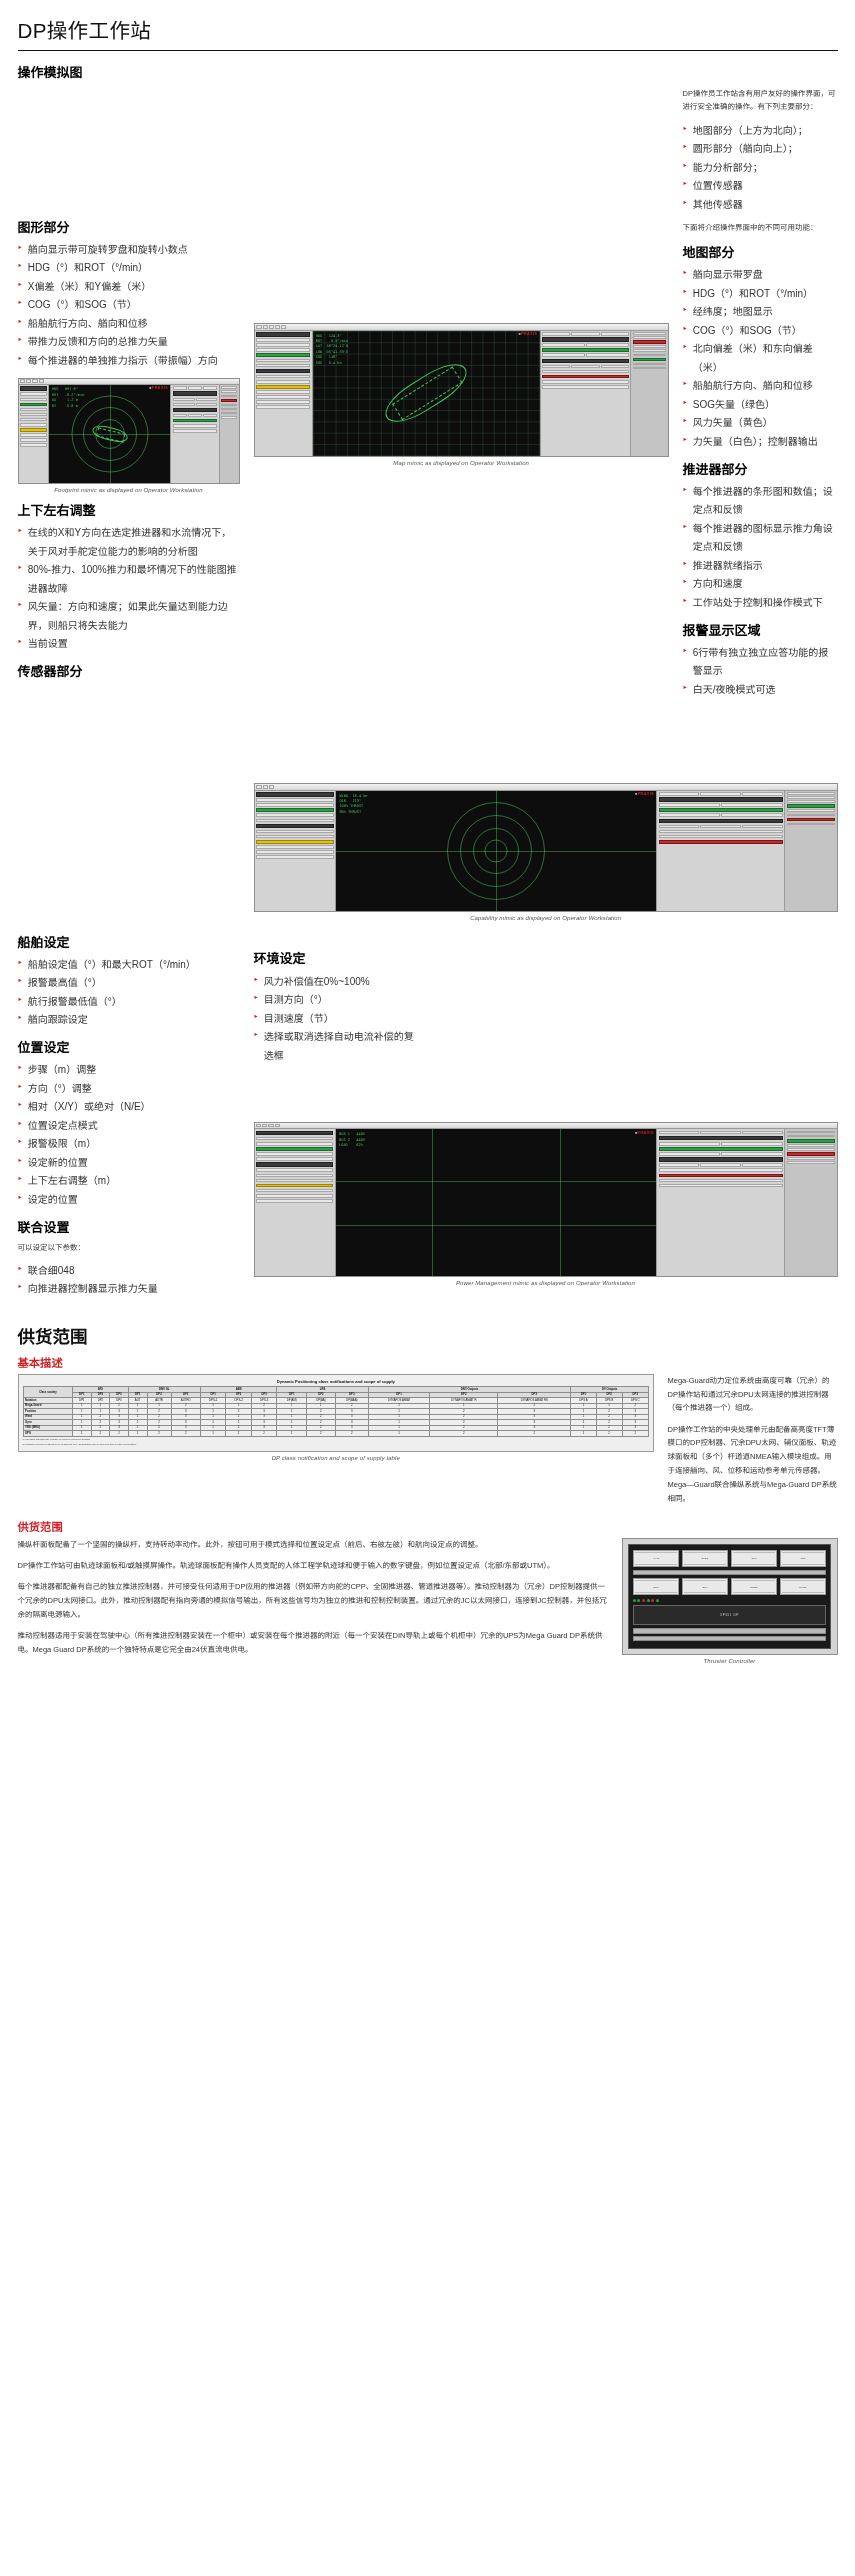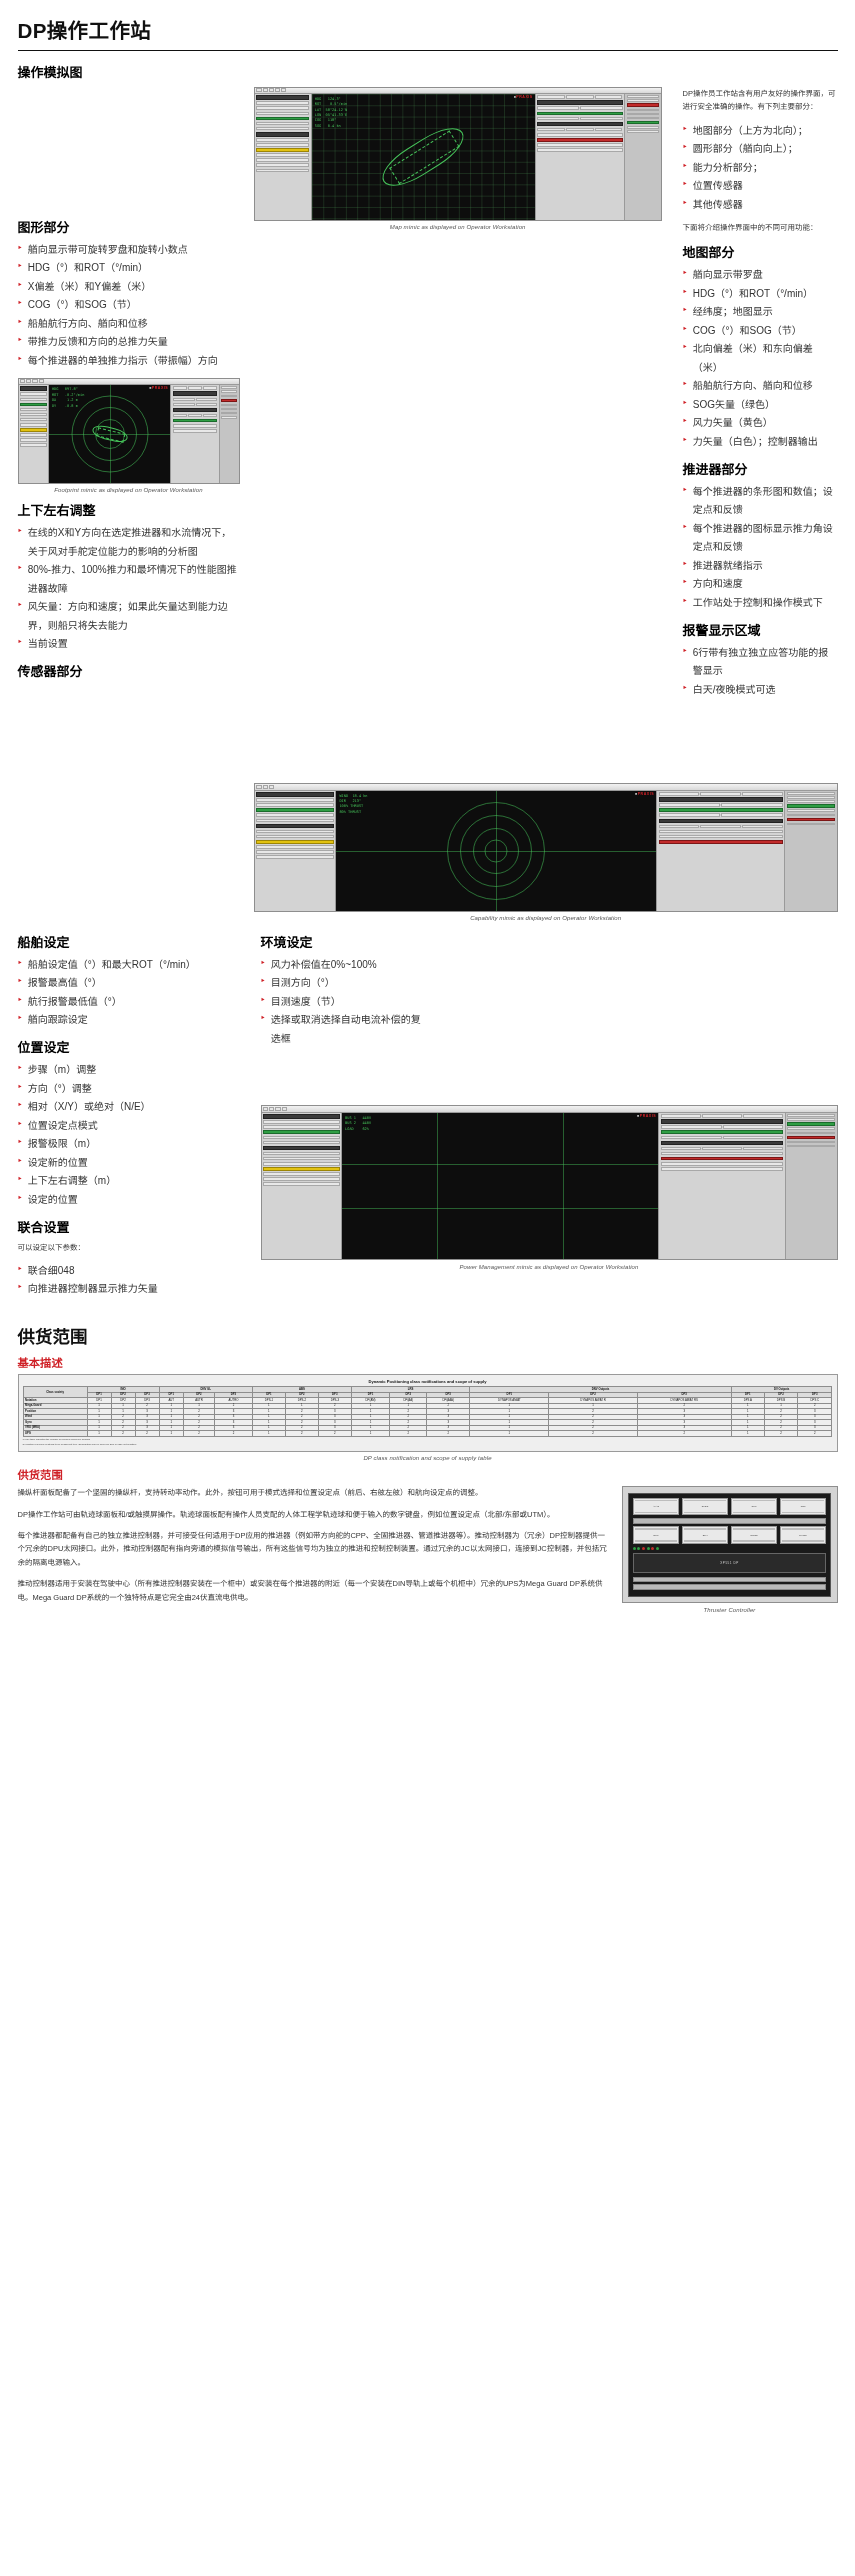--- a/index.html
+++ b/index.html
@@ -8,21 +8,21 @@
     width:855px;
     background:#ffffff;
     font-family:"Liberation Sans", sans-serif;
     color:#222;
     -webkit-font-smoothing:antialiased;
   }
   .page { width:855px; padding:14.4px 17.5px 31px 17.5px; }
 
   h1.title {
     font-size:20.6px;
-    font-weight:bold;
+    font-weight:normal;
     color:#111;
     margin:0 0 5.2px 0;
     letter-spacing:0.3px;
   }
   .rule-dark { height:1.5px; background:#111; margin:0 0 11.3px 0; }
 
   h2.section {
     font-size:13px;
     font-weight:bold;
     color:#000000;
@@ -61,21 +61,21 @@
     font-size:7.5px;
     line-height:1.85;
     color:#333;
     margin:0 0 7.2px 0;
   }
 
   .two-col { display:flex; gap:14.4px; align-items:flex-start; }
   .col-left { width:222px; flex:0 0 222px; }
   .col-right { flex:1 1 auto; }
 
-  .row { display:flex; gap:21px; align-items:flex-start; margin-bottom:4.1px; }
+  .row { display:flex; gap:14px; align-items:center; margin-bottom:4.1px; }
 
   
   .shot-wrap { margin:0 0 3.1px 0; }
   .caption {
     font-size:6px;
     font-style:italic;
     text-align:center;
     color:#555;
     margin-top:3.1px;
     letter-spacing:0.1px;
@@ -824,20 +824,24 @@
                 <td>2</td>
               </tr>
             </tbody>
         </table>
         <div class="tbl-note">1) The table indicates the number of required reference sensors</div>
         <div class="tbl-note">2) Position reference systems to be of different type. Segregation can be given for DP1 in case not practical</div>
       </div>
       <div class="caption">DP class notification and scope of supply table</div>
     </div>
 
+    <div style="width:170px;flex:0 0 170px;">
+      <p class="para">Mega-Guard动力定位系统由高度可靠（冗余）的DP操作站和通过冗余DPU太网连接的推进控制器（每个推进器一个）组成。</p>
+      <p class="para">DP操作工作站的中央处理单元由配备高亮度TFT薄膜口的DP控制器、冗余DPU太网、辅仪面板、轨迹球面板和（多个）杆道道NMEA输入模块组成。用于连接艏向、风、位移和运动参考单元传感器。Mega—Guard联合操纵系统与Mega-Guard DP系统相同。</p>
+    </div>
   </div>
 
   <h3 class="subsection">供货范围</h3>
   <div class="scope-wrap">
     <div style="flex:1 1 auto;">
       <p class="para">操纵杆面板配备了一个坚固的操纵杆，支持转动率动作。此外，按钮可用于模式选择和位置设定点（前后、右舷左舷）和航向设定点的调整。</p>
       <p class="para">DP操作工作站可由轨迹球面板和/或触摸屏操作。轨迹球面板配有操作人员支配的人体工程学轨迹球和便于输入的数字键盘，例如位置设定点（北部/东部或UTM）。</p>
       <p class="para">每个推进器都配备有自己的独立推进控制器，并可接受任何适用于DP应用的推进器（例如带方向舵的CPP、全固推进器、管道推进器等）。推动控制器为（冗余）DP控制器提供一个冗余的DPU太网接口。此外，推动控制器配有指向旁通的模拟信号输出，所有这些信号均为独立的推进和控制控制装置。通过冗余的JC以太网接口，连接到JC控制器，并包括冗余的隔离电源输入。</p>
       <p class="para">推动控制器适用于安装在驾驶中心（所有推进控制器安装在一个柜中）或安装在每个推进器的附近（每一个安装在DIN导轨上或每个机柜中）冗余的UPS为Mega Guard DP系统供电。Mega Guard DP系统的一个独特特点是它完全由24伏直流电供电。</p>
     </div>

